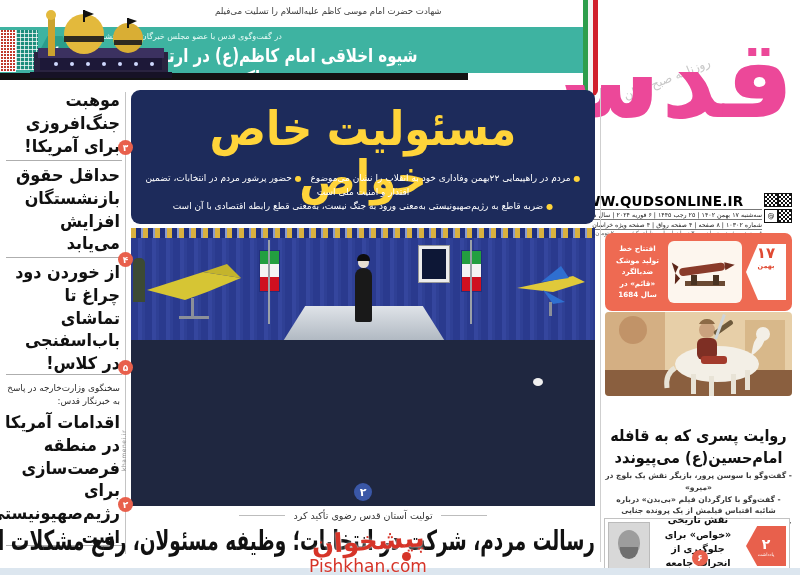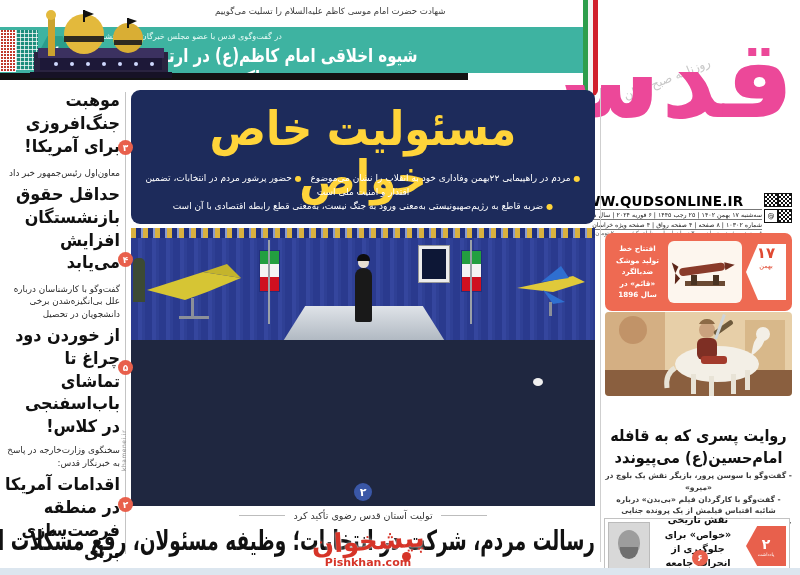--- a/index.html
+++ b/index.html
@@ -71,29 +71,29 @@
   .note-title{font-size:9.6px;font-weight:bold;line-height:1.5;text-align:center;}
   .note-author{font-size:6.5px;color:#8d8d8d;text-align:center;}
   .face{width:40px;height:46px;background:#d8d8d8;flex:none;position:relative;overflow:hidden;border:1px solid #bbb;}
   .face:before{content:"";position:absolute;left:9px;top:7px;width:22px;height:26px;border-radius:50% 50% 46% 46%;background:#9d9d9d;}
   .face:after{content:"";position:absolute;left:11px;top:24px;width:18px;height:12px;border-radius:0 0 9px 9px;background:#6f6f6f;}
   
   .bot-kicker{font-size:9.5px;color:#333;display:flex;align-items:center;gap:8px;justify-content:center;}
   .bot-kicker:before,.bot-kicker:after{content:"";height:1px;background:#bdbdbd;width:46px;}
   .bot-headline{font-size:18.5px;font-weight:bold;white-space:nowrap;text-align:center;transform:scaleY(1.5);transform-origin:center;}
   .wm-fa{color:#d63428;font-size:26px;font-weight:bold;transform:rotate(-4deg);text-shadow:0 0 3px #fff;}
-  .wm-en{color:#d63428;font-size:11px;font-weight:bold;text-shadow:0 0 3px #fff;}
+  .wm-en{color:#d63428;font-size:17px;font-weight:normal;text-shadow:0 0 3px #fff;}
   .condolence{font-size:8.6px;color:#3a3a3a;}
 </style>
 </head>
 <body>
 
 <div class="page">
 
-  <div class="abs condolence" style="top:6px;left:215px;right:260px;text-align:left;">شهادت حضرت امام موسی کاظم علیه‌السلام را تسلیت می‌گوییم</div>
+  <div class="abs condolence" style="top:6px;left:215px;right:260px;text-align:left;">شهادت حضرت امام موسی کاظم علیه‌السلام را تسلیت می‌فیلم</div>
 
   <div class="abs banner" style="top:27px;left:0;width:592px;height:46px;">
     <div class="abs tile" style="left:4px;top:3px;width:34px;height:40px;"></div>
     <div class="abs hex" style="left:40px;top:8px;width:30px;height:30px;background:#2a9c8b;color:#fff;display:flex;align-items:center;justify-content:center;font-size:12px;font-weight:bold;">۲</div>
     <div class="abs banner-kicker" style="top:5px;left:80px;right:200px;">در گفت‌وگوی قدس با عضو مجلس خبرگان رهبری تشریح شد</div>
     <div class="abs banner-headline" style="top:17px;left:78px;right:170px;">شیوه اخلاقی امام کاظم(ع) در ارتباط با مردم و حاکمیت</div>
   </div>
   <div class="abs redpix" style="left:0;top:30px;width:16px;height:42px;"></div>
   <div class="abs" style="left:0;top:73px;width:468px;height:7px;background:#131313;"></div>
 
@@ -144,36 +144,36 @@
       <div class="infoline" style="border-top:none;">شماره ۱۰۳۰۲ | ۸ صفحه | ۴ صفحه رواق | ۴ صفحه ویژه خراسان</div>
       <div class="priceline">قیمت در مشهد و تهران ۳۰۰۰ تومان | سایر مناطق کشور ۲۰۰۰ تومان</div>
     </div>
   </div>
 
   <div class="abs vrule" style="left:600px;top:88px;height:474px;"></div>
 
   <div class="abs hist" style="right:8px;top:233px;width:175px;height:66px;">
     <div class="hist-badge">
       <span style="font-size:15px;font-weight:bold;">۱۷</span>
-      <span style="font-size:6.5px;font-weight:normal;">بهمن</span>
+      <span style="font-size:6.5px;font-weight:bold;">بهمن</span>
     </div>
     <div class="hist-img">
       <svg width="68" height="54" viewBox="0 0 68 54">
         <rect x="14" y="36" width="40" height="5" fill="#6b4a33"></rect>
         <rect x="20" y="30" width="6" height="10" fill="#4a3322"></rect>
           <rect x="42" y="30" width="6" height="10" fill="#4a3322"></rect>
         <g transform="rotate(-8 34 24)">
           <rect x="8" y="20" width="46" height="8" rx="4" fill="#8a3b2a"></rect>
           <path d="M54 20 l10 4 -10 4z" fill="#6e2e20"></path>
           <path d="M8 18 l-6 -5 2 11z" fill="#5c2619"></path>
           <path d="M8 30 l-6 5 2 -11z" fill="#5c2619"></path>
         </g>
       </svg>
     </div>
-    <div class="hist-text">افتتاح خط تولید موشک ضدبالگرد «قائم» در سال 1896</div>
+    <div class="hist-text">افتتاح خط تولید موشک ضدبالگرد «قائم» در سال 1684</div>
   </div>
 
   <div class="abs" style="right:8px;top:312px;width:187px;height:84px;border-radius:4px;overflow:hidden;">
     <svg width="187" height="84" viewBox="0 0 187 84">
       <rect width="187" height="84" fill="#e7cfa8"></rect>
       <rect x="0" y="0" width="60" height="60" fill="#c89a6b" opacity=".6"></rect>
       <circle cx="28" cy="18" r="14" fill="#b9885c" opacity=".7"></circle>
       <rect x="140" y="8" width="40" height="52" fill="#cfa877" opacity=".6"></rect>
       <rect x="0" y="58" width="187" height="26" fill="#8a5f3f"></rect>
       <ellipse cx="112" cy="52" rx="42" ry="18" fill="#f3efe6"></ellipse>
@@ -214,24 +214,22 @@
       <div class="note-title">نقش تاریخی «خواص» برای جلوگیری از انحراف جامعه</div>
       <div class="note-author">علیرضا قلاتی مهرجردی</div>
     </div>
     <div class="face"></div>
   </div>
 
   <div class="abs vrule" style="left:125px;top:92px;height:462px;background:#c4c4c4;"></div>
   <div class="abs lc" style="left:0;top:88px;width:122px;height:470px;">
     <div class="lc-headline">موهبت جنگ‌افروزی برای آمریکا!</div>
     <div class="lc-div"></div>
-    <div class="lc-kicker">معاون‌اول رئیس‌جمهور خبر داد</div>
     <div class="lc-headline">حداقل حقوق بازنشستگان افزایش می‌یابد</div>
     <div class="lc-div"></div>
-    <div class="lc-kicker">گفت‌وگو با کارشناسان درباره علل بی‌انگیزه‌شدن برخی دانشجویان در تحصیل</div>
     <div class="lc-headline">از خوردن دود چراغ تا تماشای باب‌اسفنجی در کلاس!</div>
     <div class="lc-div"></div>
     <div class="lc-kicker">سخنگوی وزارت‌خارجه در پاسخ به خبرنگار قدس:</div>
     <div class="lc-headline">اقدامات آمریکا در منطقه فرصت‌سازی برای رژیم‌صهیونیستی است</div>
     <div class="lc-div"></div>
   </div>
   <div class="abs pbadge" style="left:118px;top:140px;">۳</div>
   <div class="abs pbadge" style="left:118px;top:252px;">۴</div>
   <div class="abs pbadge" style="left:118px;top:360px;">۵</div>
   <div class="abs pbadge" style="left:118px;top:497px;">۲</div>

